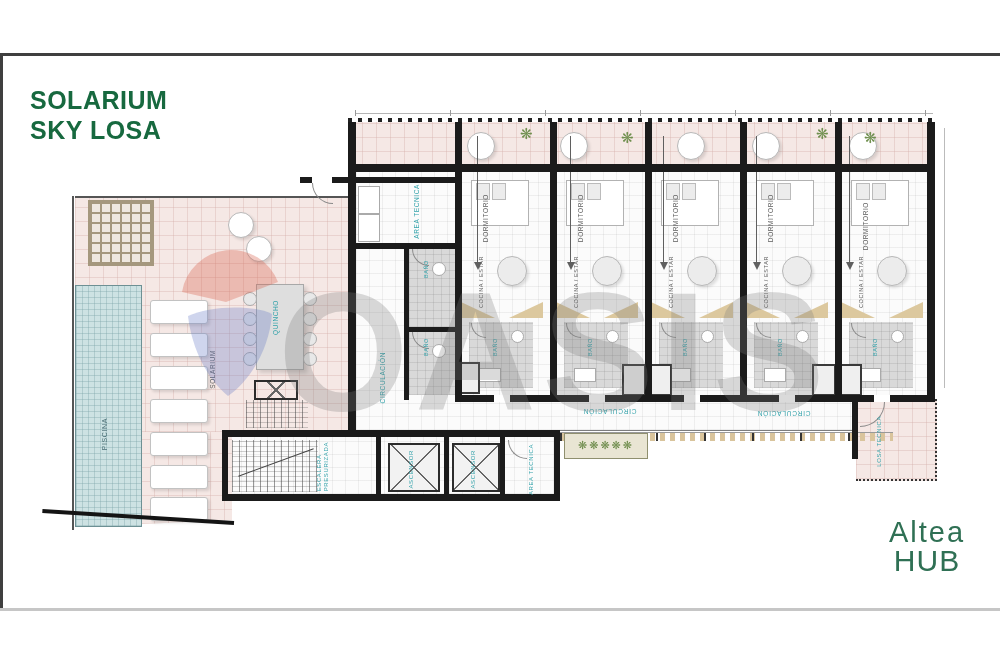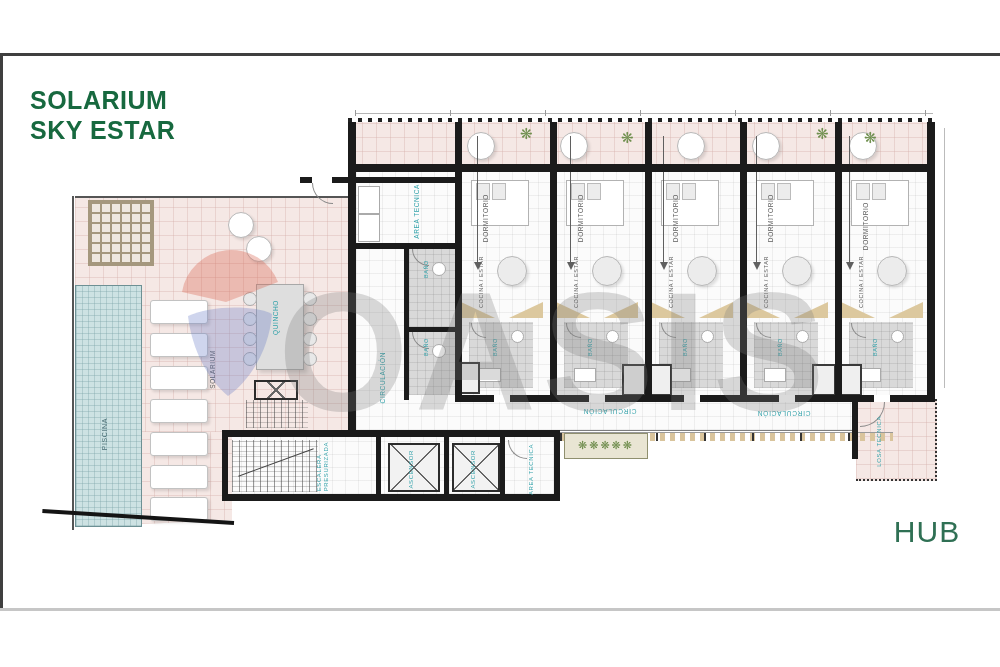--- a/index.html
+++ b/index.html
@@ -90,21 +90,21 @@
 <body>
 
 <div id="stage">
 
   <div class="frame" style="left:0;top:53px;width:1000px;height:3px;background:#3f3f3f;"></div>
   <div class="frame" style="left:0;top:53px;width:3px;height:557px;background:#3f3f3f;"></div>
   <div class="frame" style="left:0;top:608px;width:1000px;height:3px;background:#c6c6c6;"></div>
 
   <div id="title">
     <div>SOLARIUM</div>
-    <div>SKY ESTAR</div>
+    <div>SKY LOSA</div>
   </div>
 
   <div class="abs pink" style="left:75px;top:196px;width:273px;height:236px;z-index:5;"></div>
   <div class="abs pink" style="left:140px;top:432px;width:92px;height:92px;z-index:5;clip-path:polygon(0 0,100% 0,100% 96%,0 100%);"></div>
   <div class="abs pink" style="left:348px;top:122px;width:587px;height:44px;z-index:5;"></div>
   <div class="abs whitefloor" style="left:356px;top:172px;width:571px;height:258px;z-index:4;"></div>
   <div class="abs whitefloor" style="left:228px;top:437px;width:326px;height:57px;z-index:4;"></div>
   <div class="abs pink" style="left:856px;top:399px;width:79px;height:80px;z-index:6;border-right:2px dotted #333;border-bottom:2px dotted #333;"></div>
 
   <div class="dimline" style="left:355px;top:110px;width:578px;height:6px;"></div>
@@ -327,16 +327,17 @@
   <div class="vlabel" style="left:528px;top:444px;font-size:6px;">AREA TECNICA</div>
   <div class="vlabel" style="left:876px;top:416px;font-size:6px;">LOSA TECNICA</div>
 
   <svg id="wm-balloon" width="120" height="175" viewBox="0 0 120 175">
     <path d="M14,62 A50,50 0 0 1 110,52 L58,72 Z" fill="#d9604c" opacity="0.55"></path>
     <path d="M20,86 C40,76 85,74 104,84 C101,122 80,152 60,166 C40,150 24,120 20,86 Z" fill="#6478c3" opacity="0.5"></path>
   </svg>
   <div id="wm-letters">OASIS</div>
 
   <div id="brand">
+    <div class="l1">Altea</div>
     <div class="l2">HUB</div>
   </div>
 
 </div>
 
 </body></html>

